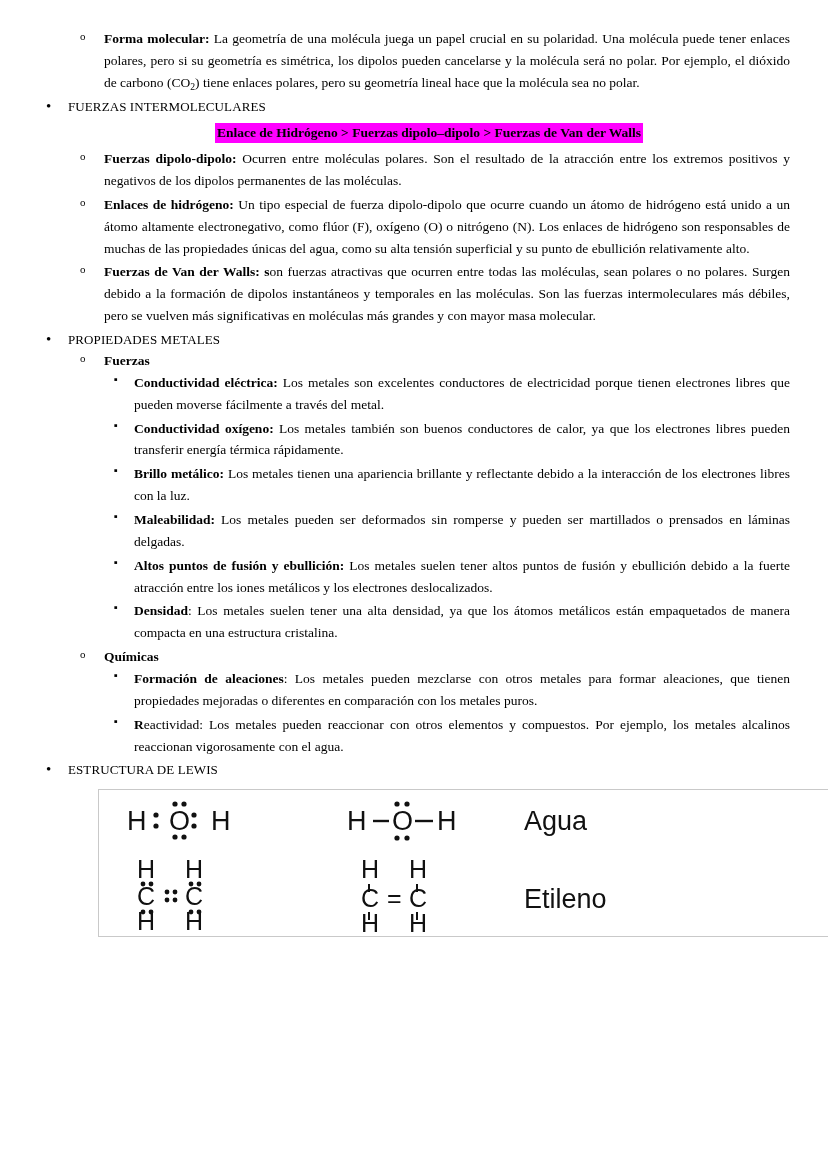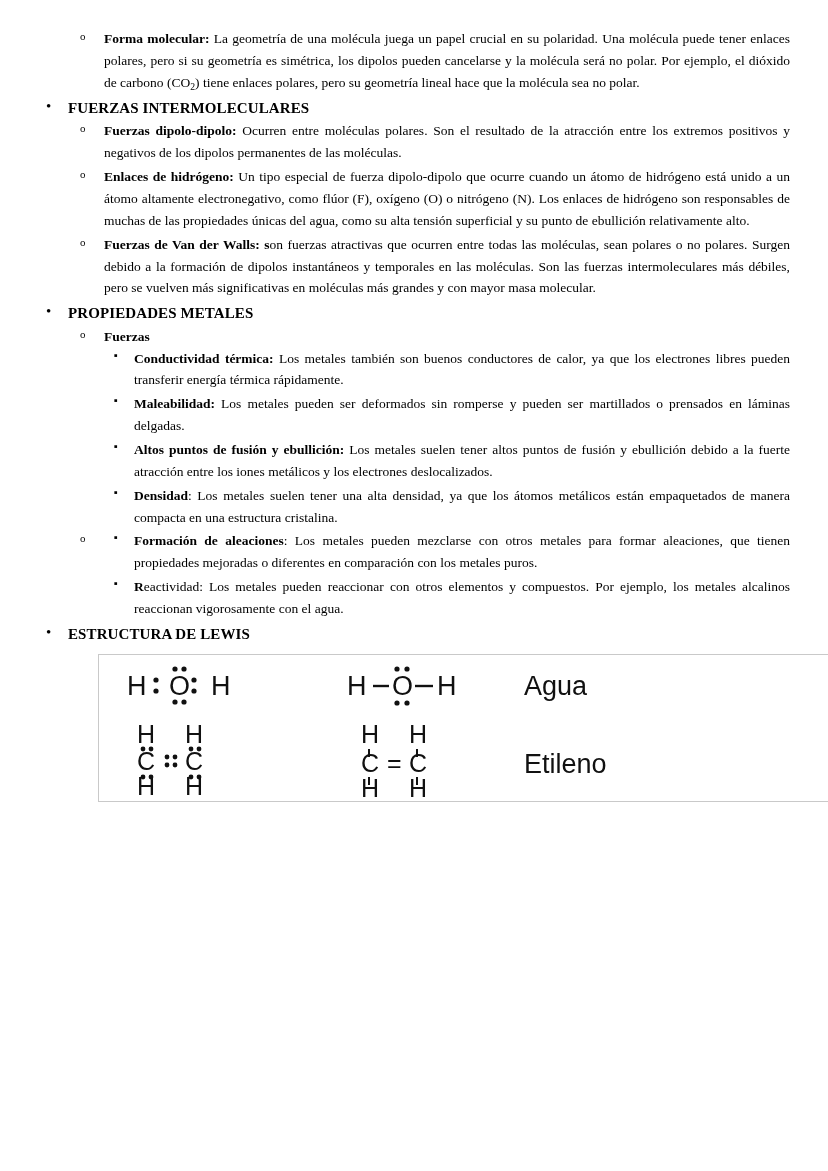--- a/index.html
+++ b/index.html
@@ -32,22 +32,22 @@
   }
   .lvl1 > li::before {
     content: "\2022";
     position: absolute;
     left: 8px;
     top: -2px;
     font-size: 15px;
     line-height: 1.62;
   }
   .lvl1-label {
-    font-weight: bold;
-    font-size: 15px;
+    font-weight: normal;
+    font-size: 13px;
     letter-spacing: 0.1px;
   }
 
   .lvl2 { margin: 0; padding: 0; list-style: none; }
   .lvl2 > li {
     position: relative;
     padding-left: 36px;
     margin-bottom: 2px;
   }
   .lvl2 > li::before {
@@ -130,20 +130,23 @@
   <ul class="top-block">
     <li>
       <div class="para"><span class="bold">Forma molecular:</span><span> La geometría de una molécula juega un papel crucial en su polaridad. Una molécula puede tener enlaces polares, pero si su geometría es simétrica, los dipolos pueden cancelarse y la molécula será no polar. Por ejemplo, el dióxido de carbono (CO</span><span class="sub">2</span><span>) tiene enlaces polares, pero su geometría lineal hace que la molécula sea no polar.</span></div>
     </li>
   </ul>
 
   <ul class="lvl1">
     <li>
       <div class="lvl1-label">FUERZAS INTERMOLECULARES</div>
 
+      <div class="banner-wrap">
+        <span class="banner">Enlace de Hidrógeno &gt; Fuerzas dipolo–dipolo &gt; Fuerzas de Van der Walls</span>
+      </div>
 
       <ul class="lvl2">
         <li>
           <div class="para"><span class="bold">Fuerzas dipolo-dipolo:</span><span> Ocurren entre moléculas polares. Son el resultado de la atracción entre los extremos positivos y negativos de los dipolos permanentes de las moléculas.</span></div>
         </li>
         <li>
           <div class="para"><span class="bold">Enlaces de hidrógeno:</span><span> Un tipo especial de fuerza dipolo-dipolo que ocurre cuando un átomo de hidrógeno está unido a un átomo altamente electronegativo, como flúor (F), oxígeno (O) o nitrógeno (N). Los enlaces de hidrógeno son responsables de muchas de las propiedades únicas del agua, como su alta tensión superficial y su punto de ebullición relativamente alto.</span></div>
         </li>
         <li>
           <div class="para"><span class="bold">Fuerzas de Van der Walls: s</span><span>on fuerzas atractivas que ocurren entre todas las moléculas, sean polares o no polares. Surgen debido a la formación de dipolos instantáneos y temporales en las moléculas. Son las fuerzas intermoleculares más débiles, pero se vuelven más significativas en moléculas más grandes y con mayor masa molecular.</span></div>
@@ -152,35 +155,42 @@
     </li>
 
     <li>
       <div class="lvl1-label">PROPIEDADES METALES</div>
 
       <ul class="lvl2">
         <li>
           <div class="bold">Fuerzas</div>
           <ul class="lvl3">
             <li>
-              <div class="para"><span class="bold">Conductividad térmica:</span><span> Los metales también son buenos conductores de calor, ya que los electrones libres pueden transferir energía térmica rápidamente.</span></div>
+              <div class="para"><span class="bold">Conductividad eléctrica:</span><span> Los metales son excelentes conductores de electricidad porque tienen electrones libres que pueden moverse fácilmente a través del metal.</span></div>
+            </li>
+            <li>
+              <div class="para"><span class="bold">Conductividad oxígeno:</span><span> Los metales también son buenos conductores de calor, ya que los electrones libres pueden transferir energía térmica rápidamente.</span></div>
+            </li>
+            <li>
+              <div class="para"><span class="bold">Brillo metálico:</span><span> Los metales tienen una apariencia brillante y reflectante debido a la interacción de los electrones libres con la luz.</span></div>
             </li>
             <li>
               <div class="para"><span class="bold">Maleabilidad:</span><span> Los metales pueden ser deformados sin romperse y pueden ser martillados o prensados en láminas delgadas.</span></div>
             </li>
             <li>
               <div class="para"><span class="bold">Altos puntos de fusión y ebullición:</span><span> Los metales suelen tener altos puntos de fusión y ebullición debido a la fuerte atracción entre los iones metálicos y los electrones deslocalizados.</span></div>
             </li>
             <li>
               <div class="para"><span class="bold">Densidad</span><span>: Los metales suelen tener una alta densidad, ya que los átomos metálicos están empaquetados de manera compacta en una estructura cristalina.</span></div>
             </li>
           </ul>
         </li>
 
         <li>
+          <div class="bold">Químicas</div>
           <ul class="lvl3">
             <li>
               <div class="para"><span class="bold">Formación de aleaciones</span><span>: Los metales pueden mezclarse con otros metales para formar aleaciones, que tienen propiedades mejoradas o diferentes en comparación con los metales puros.</span></div>
             </li>
             <li>
               <div class="para"><span class="bold">R</span><span>eactividad</span><span>: Los metales pueden reaccionar con otros elementos y compuestos. Por ejemplo, los metales alcalinos reaccionan vigorosamente con el agua.</span></div>
             </li>
           </ul>
         </li>
       </ul>

